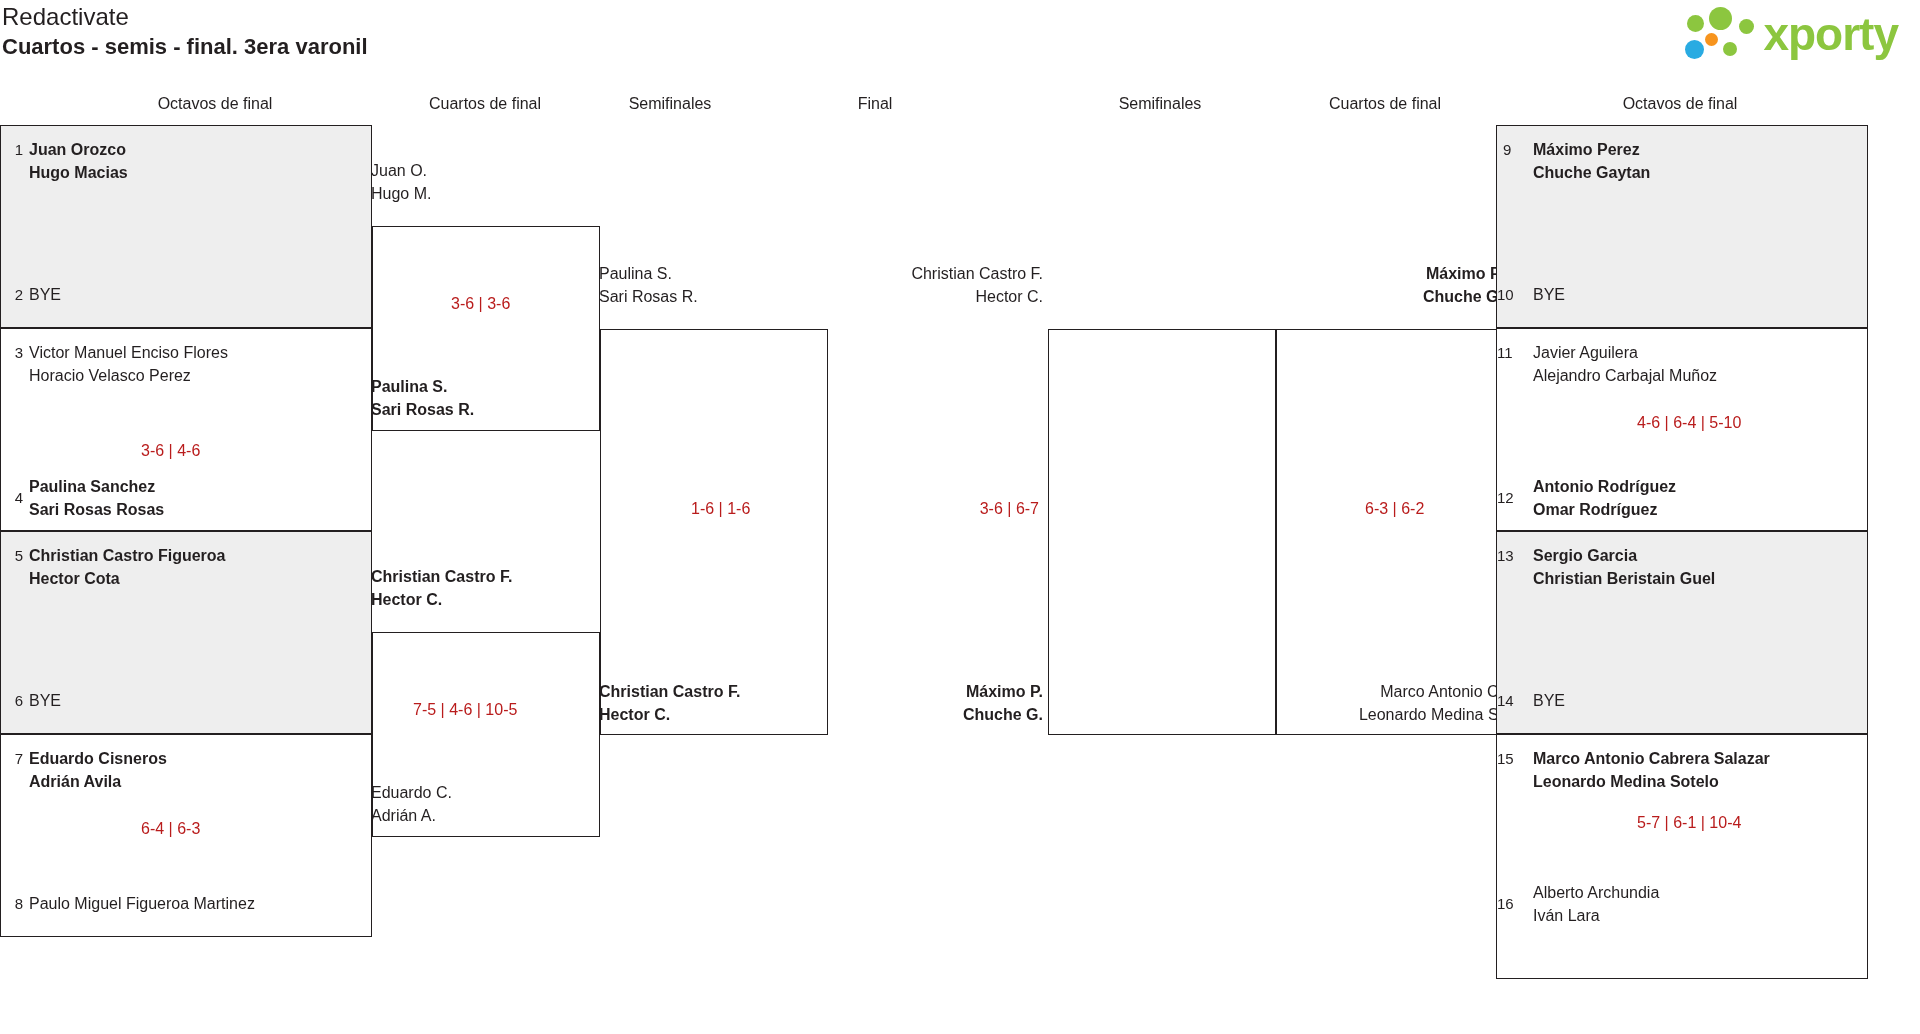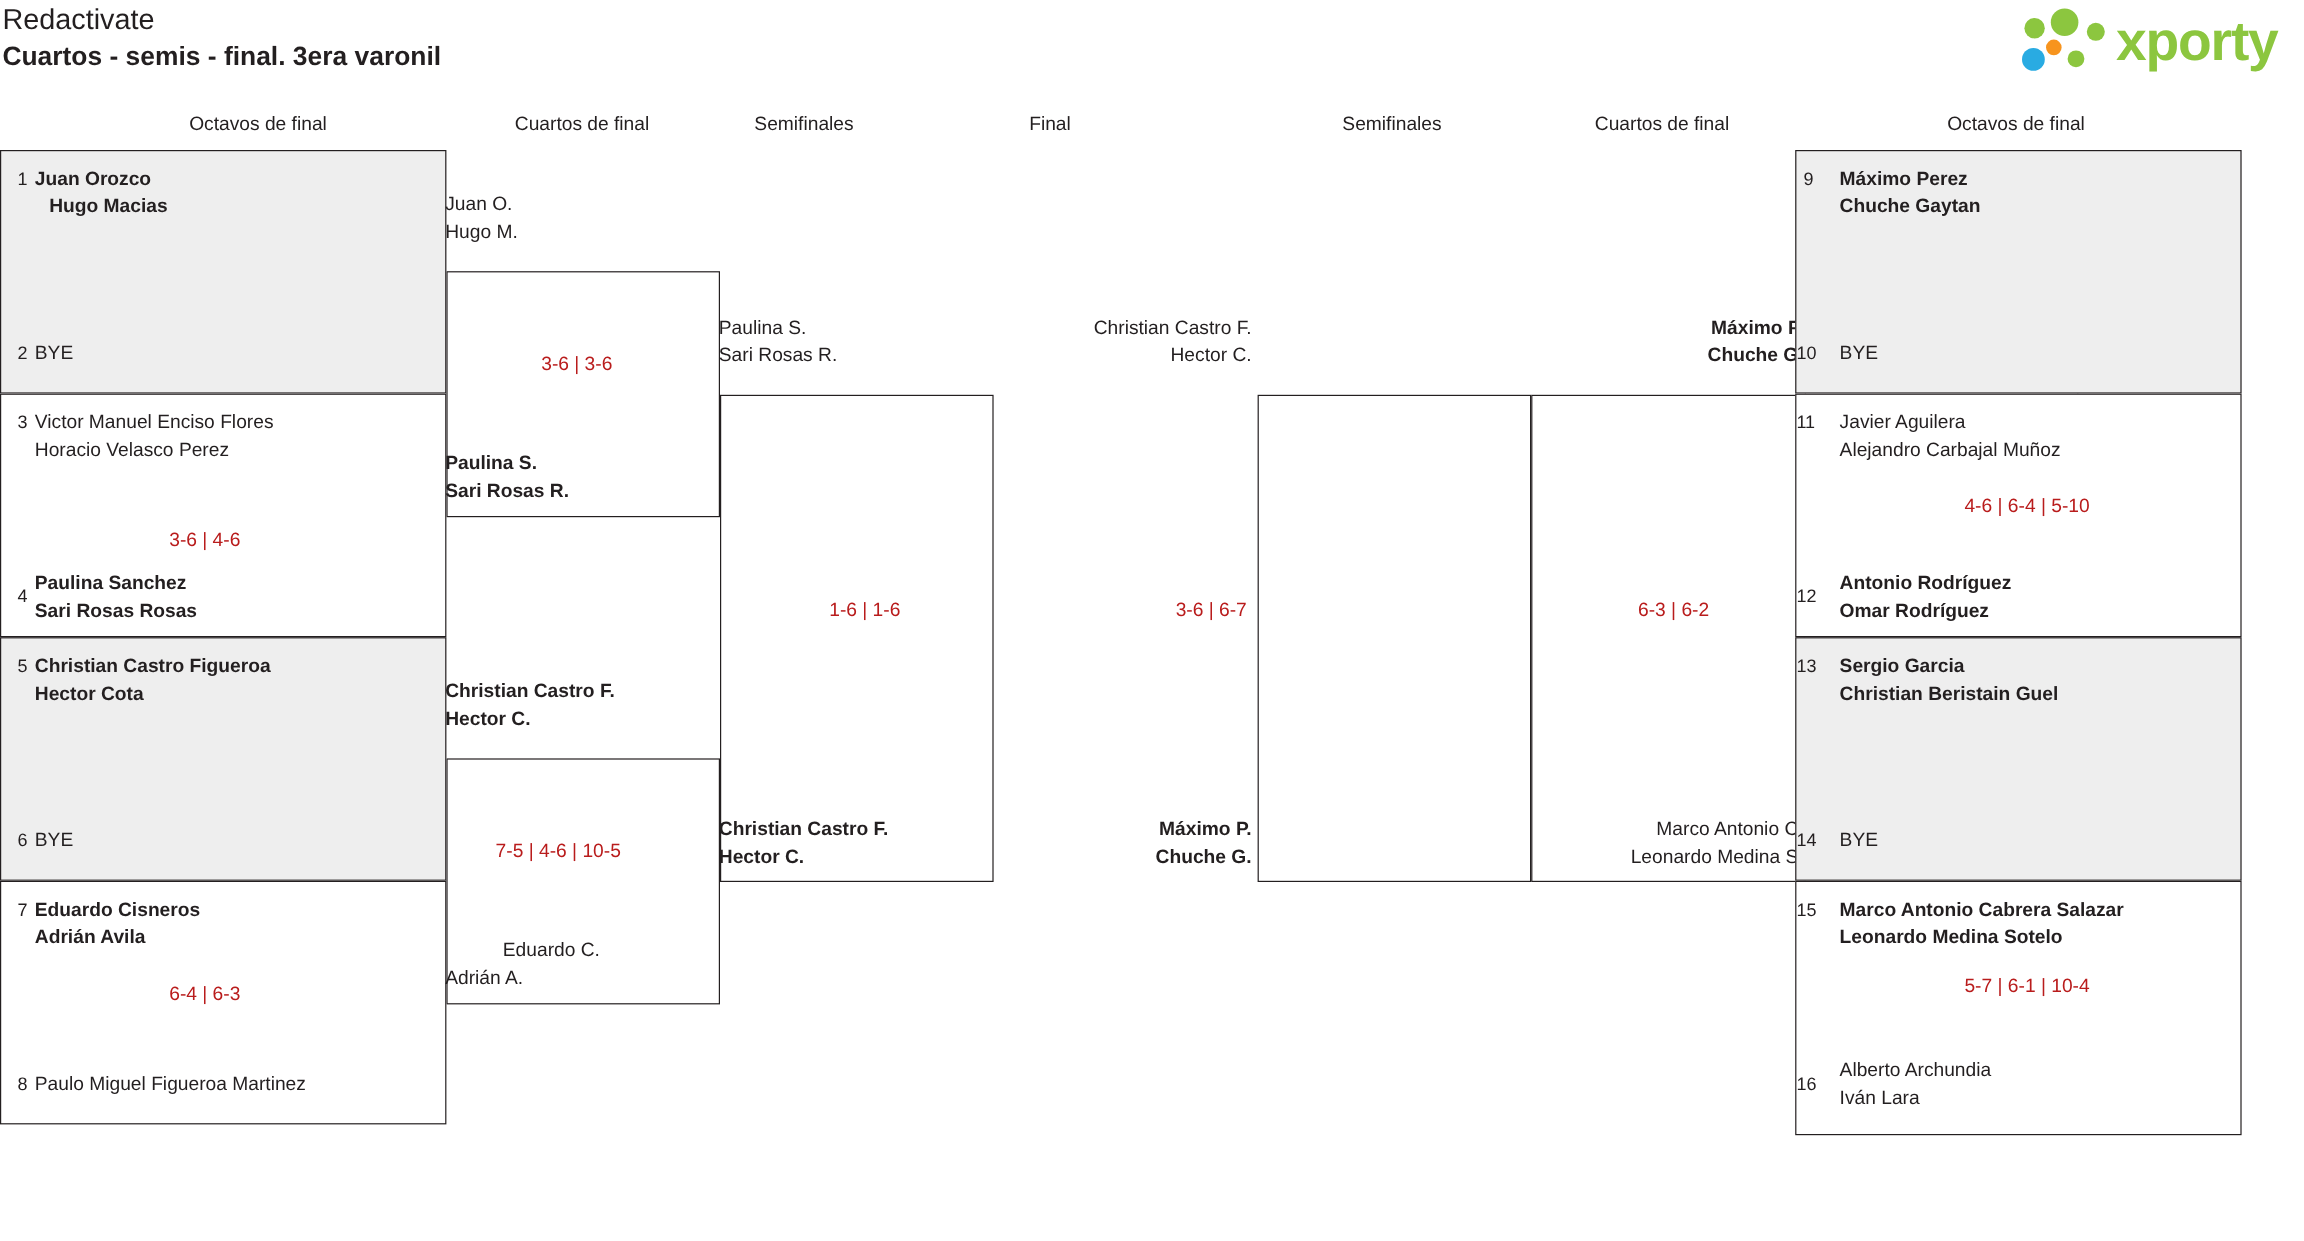--- a/index.html
+++ b/index.html
@@ -146,21 +146,21 @@
   <div class="round-label" style="left:330px; top:95px; width:310px;">Cuartos de final</div>
   <div class="round-label" style="left:515px; top:95px; width:310px;">Semifinales</div>
   <div class="round-label" style="left:775px; top:95px; width:200px;">Final</div>
   <div class="round-label" style="left:1005px;top:95px; width:310px;">Semifinales</div>
   <div class="round-label" style="left:1230px;top:95px; width:310px;">Cuartos de final</div>
   <div class="round-label" style="left:1525px;top:95px; width:310px;">Octavos de final</div>
 
   <div class="box shaded" style="left:0px; top:125px; width:372px; height:203px;">
     <div class="seed" style="left:-4px; top:15px;">1</div>
     <div class="player bold" style="left:28px; top:12px;">Juan Orozco</div>
-    <div class="player bold" style="left:28px; top:35px;margin-left:12px;">Hugo Macias</div>
+    <div class="player bold" style="left:28px; top:35px;">Hugo Macias</div>
     <div class="seed" style="left:-4px; top:160px;">2</div>
     <div class="player normal" style="left:28px; top:157px;">BYE</div>
   </div>
 
   <div class="box plain" style="left:0px; top:328px; width:372px; height:203px;">
     <div class="seed" style="left:-4px; top:15px;">3</div>
     <div class="player normal" style="left:28px; top:12px;">Victor Manuel Enciso Flores</div>
     <div class="player normal" style="left:28px; top:35px;">Horacio Velasco Perez</div>
     <div class="score" style="left:140px; top:85px;margin-top:28px;">3-6 | 4-6</div>
     <div class="seed" style="left:-4px; top:160px;">4</div>
@@ -190,21 +190,21 @@
     <div class="player normal" style="left:-2px; top:-45px;">Hugo M.</div>
     <div class="score" style="left:78px; top:68px;">3-6 | 3-6</div>
     <div class="player bold" style="left:-2px; top:148px;">Paulina S.</div>
     <div class="player bold" style="left:-2px; top:171px;">Sari Rosas R.</div>
   </div>
 
   <div class="box plain" style="left:372px; top:632px; width:228px; height:205px;">
     <div class="player bold" style="left:-2px; top:-68px;">Christian Castro F.</div>
     <div class="player bold" style="left:-2px; top:-45px;">Hector C.</div>
     <div class="score" style="left:40px; top:68px;">7-5 | 4-6 | 10-5</div>
-    <div class="player normal" style="left:-2px; top:148px;padding-left:48px;">Eduardo C.</div>
+    <div class="player normal" style="left:-2px; top:148px;">Eduardo C.</div>
     <div class="player normal" style="left:-2px; top:171px;">Adrián A.</div>
   </div>
 
   <div class="box plain" style="left:600px; top:329px; width:228px; height:406px;">
     <div class="player normal" style="left:-2px; top:-68px;">Paulina S.</div>
     <div class="player normal" style="left:-2px; top:-45px;">Sari Rosas R.</div>
     <div class="score" style="left:90px; top:170px;">1-6 | 1-6</div>
     <div class="player bold" style="left:-2px; top:350px;">Christian Castro F.</div>
     <div class="player bold" style="left:-2px; top:373px;">Hector C.</div>
   </div>
@@ -260,21 +260,21 @@
   </div>
 
   <div class="box shaded" style="left:1496px; top:531px; width:372px; height:203px;">
     <div class="seed" style="left:0px; top:15px; text-align:left;">13</div>
     <div class="player bold" style="left:36px; top:12px;">Sergio Garcia</div>
     <div class="player bold" style="left:36px; top:35px;">Christian Beristain Guel</div>
     <div class="seed" style="left:0px; top:160px; text-align:left;">14</div>
     <div class="player normal" style="left:36px; top:157px;">BYE</div>
   </div>
 
-  <div class="box plain" style="left:1496px; top:734px; width:372px; height:212px;">
+  <div class="box plain" style="left:1496px; top:734px; width:372px; height:245px;">
     <div class="seed" style="left:0px; top:15px; text-align:left;">15</div>
     <div class="player bold" style="left:36px; top:12px;">Marco Antonio Cabrera Salazar</div>
     <div class="player bold" style="left:36px; top:35px;">Leonardo Medina Sotelo</div>
     <div class="score" style="left:140px; top:79px;">5-7 | 6-1 | 10-4</div>
     <div class="seed" style="left:0px; top:160px; text-align:left;">16</div>
     <div class="player normal" style="left:36px; top:146px;">Alberto Archundia</div>
     <div class="player normal" style="left:36px; top:169px;">Iván Lara</div>
   </div>
 
 </div>

